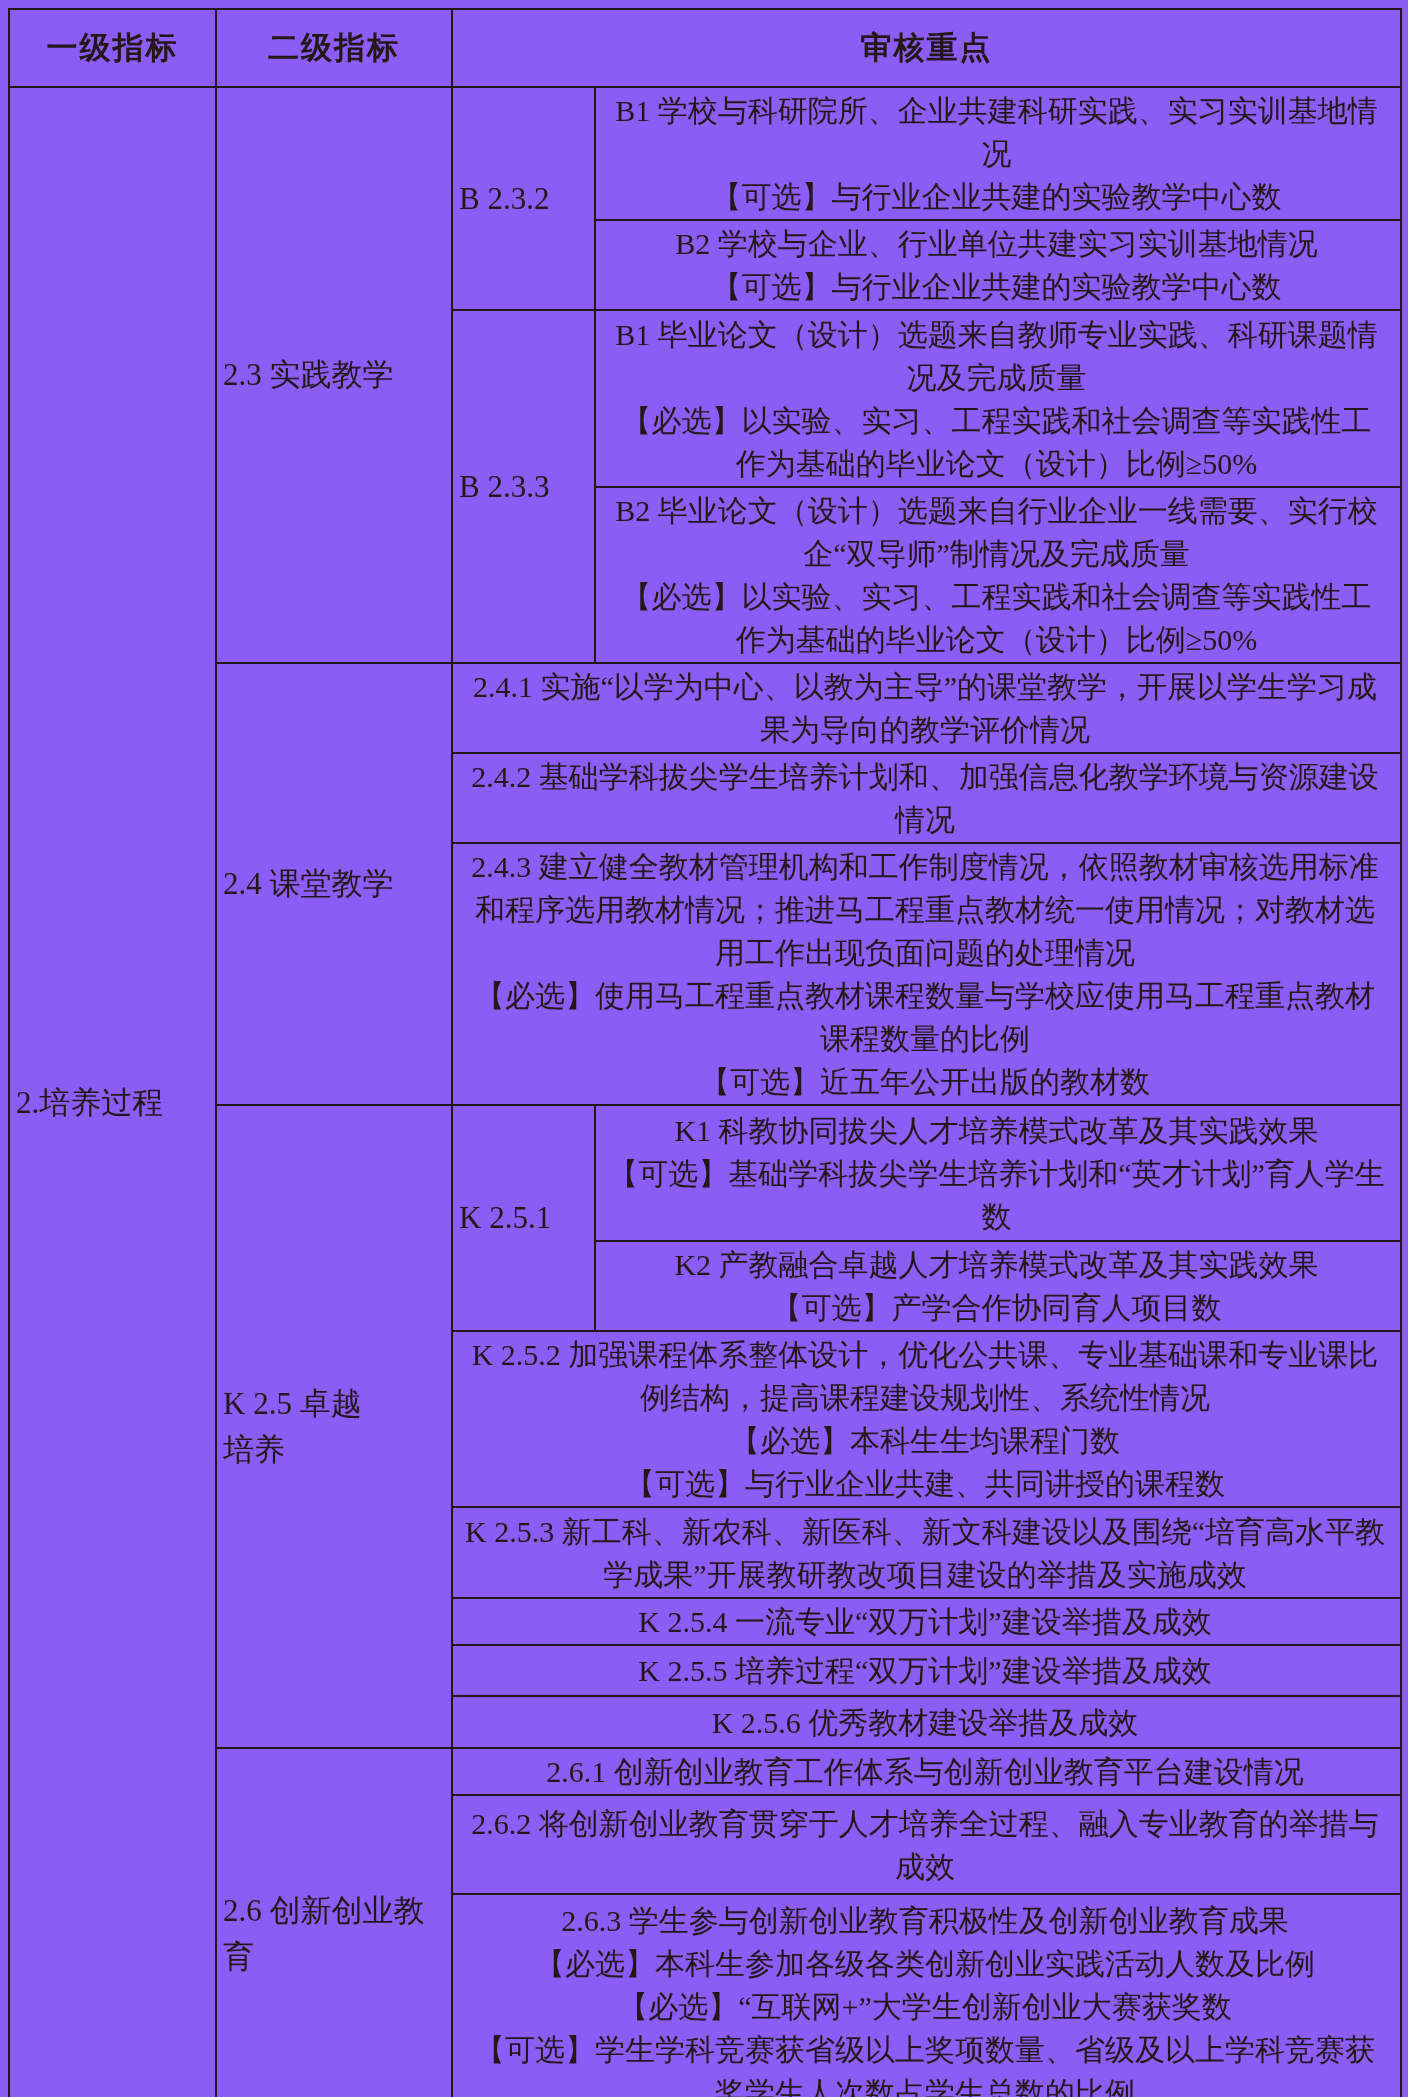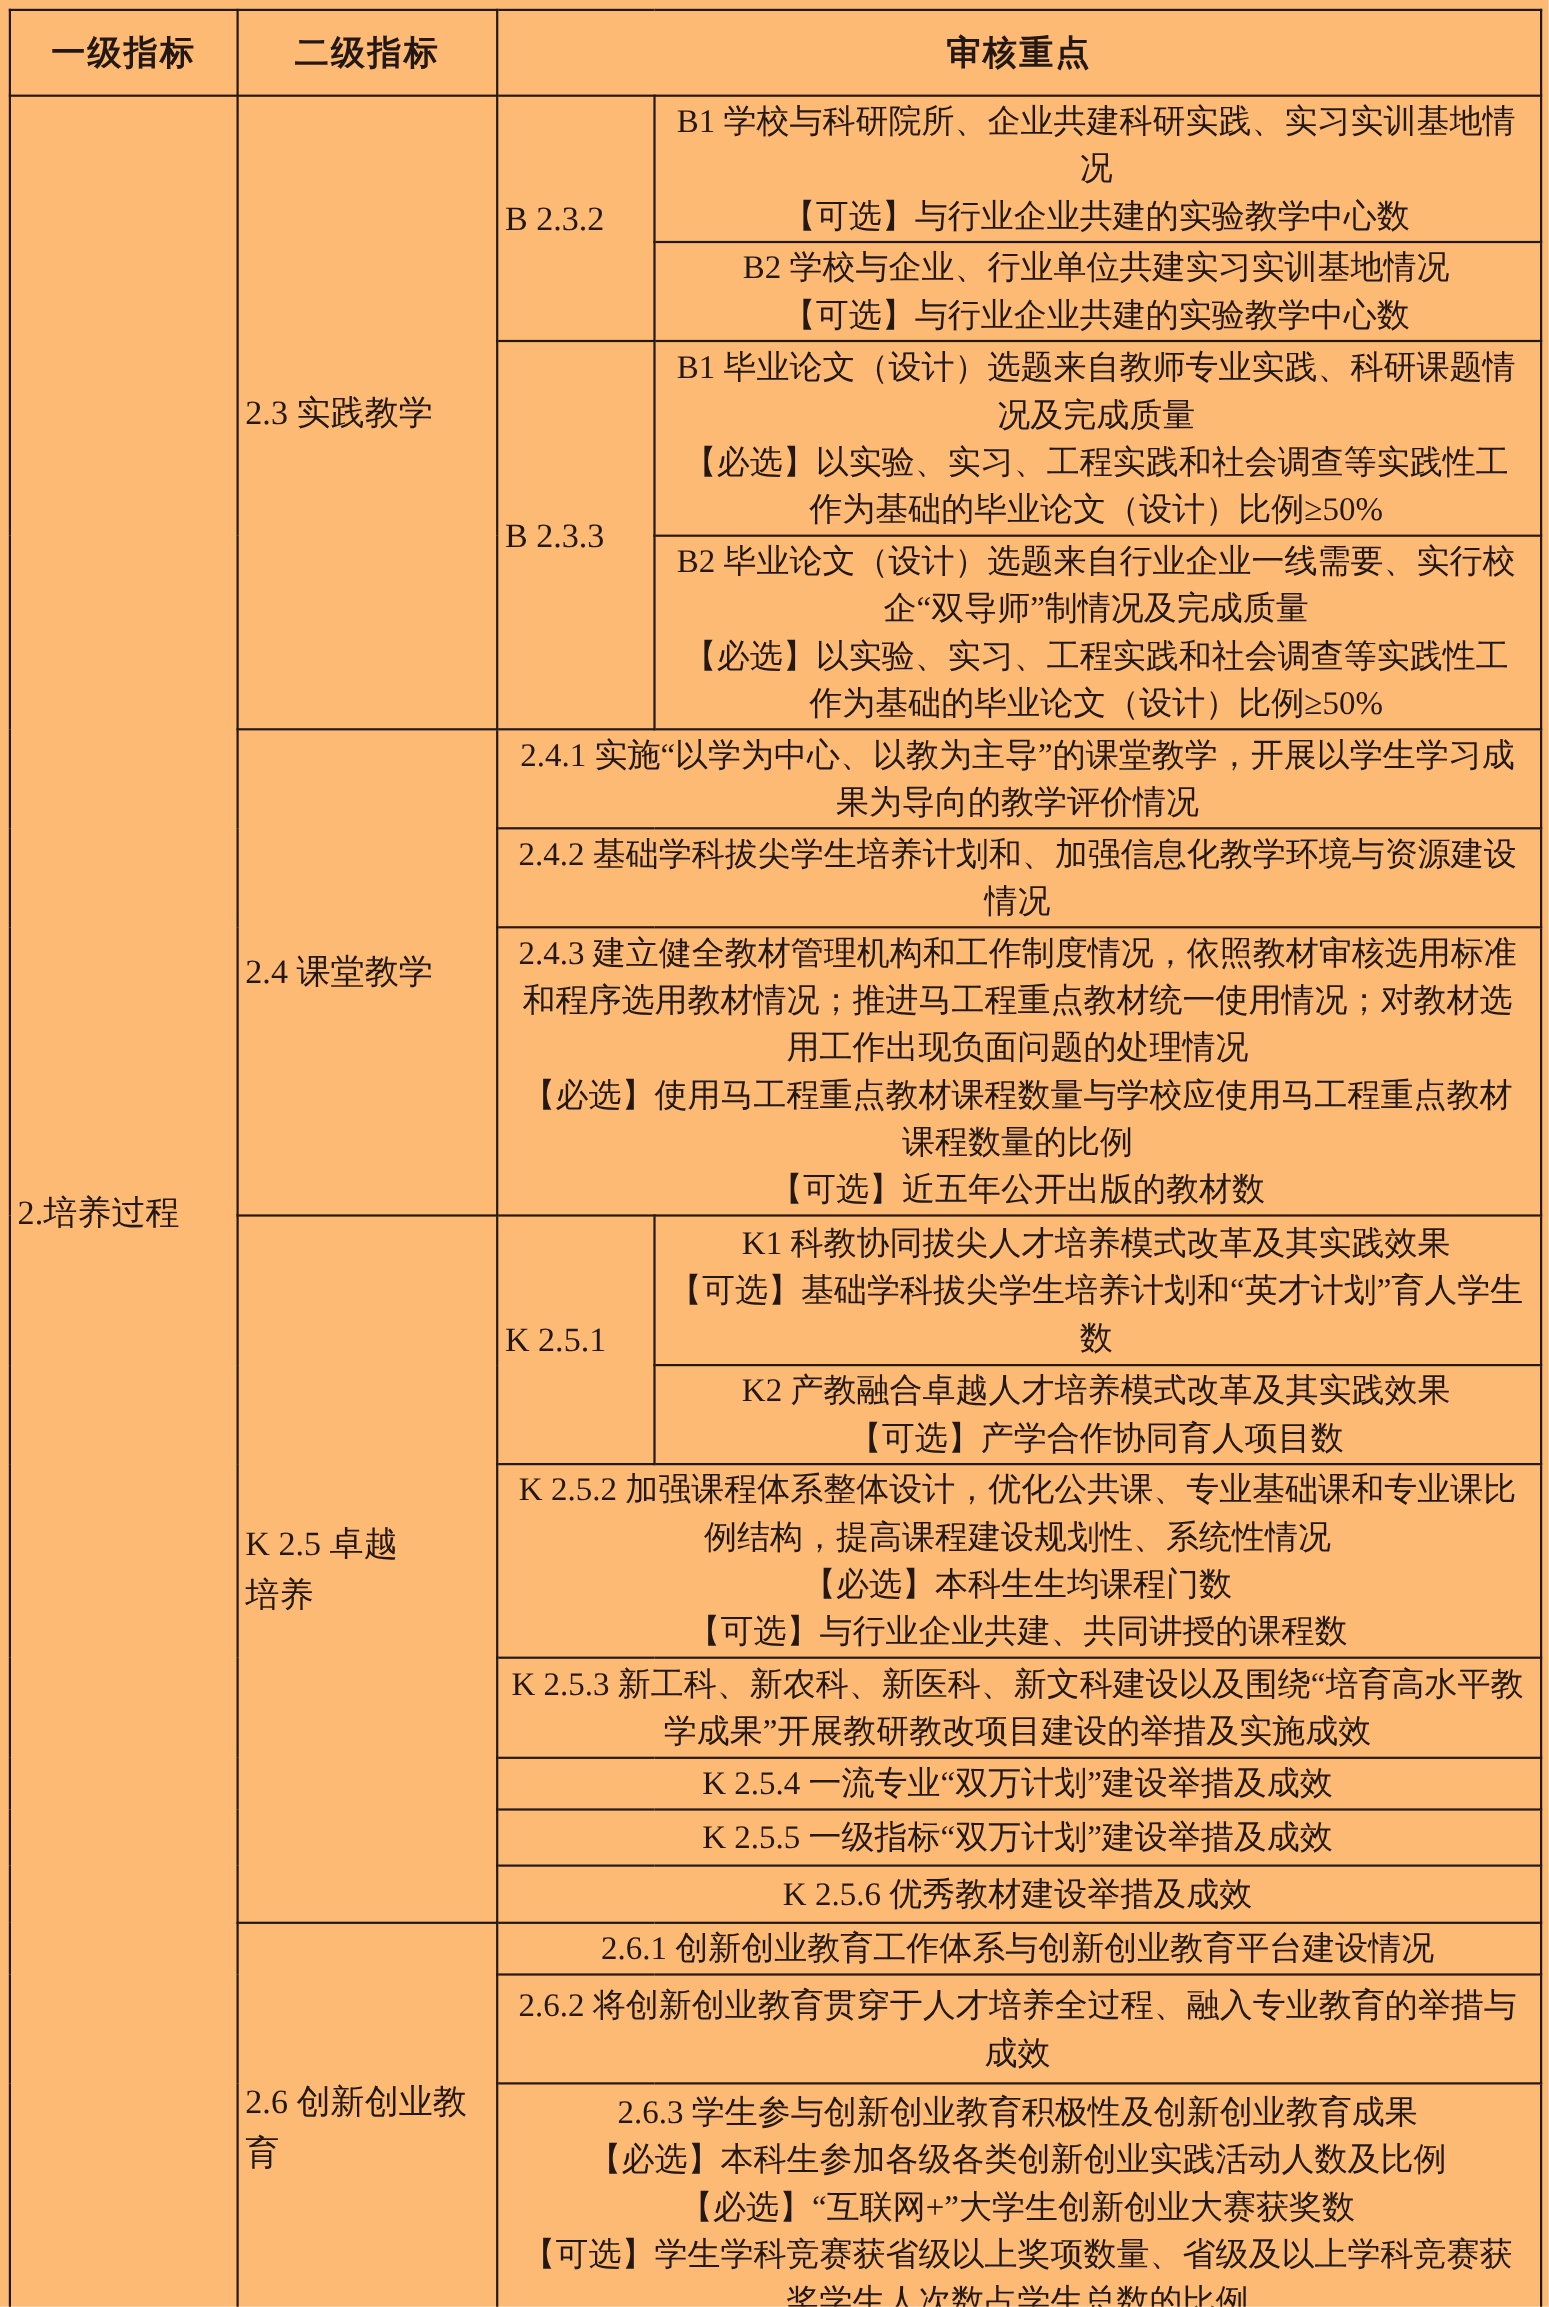--- a/index.html
+++ b/index.html
@@ -6,21 +6,21 @@
     margin: 0;
     padding: 0;
     background: #ffffff;
     width: 1408px;
     height: 2097px;
     overflow: hidden;
   }
   .page {
     width: 1408px;
     height: 2097px;
-    background: #fdba74;
+    background: #8b5cf6;
     box-sizing: border-box;
     padding: 8px;
     font-family: "Liberation Serif", "DejaVu Serif", serif;
     color: #231815;
   }
   table.audit {
     border-collapse: collapse;
     table-layout: fixed;
     width: 1392px;
   }
@@ -127,21 +127,21 @@
 【必选】本科生生均课程门数
 【可选】与行业企业共建、共同讲授的课程数</td>
     </tr>
     <tr style="height:91px;">
       <td class="body" colspan="2">K 2.5.3 新工科、新农科、新医科、新文科建设以及围绕“培育高水平教学成果”开展教研教改项目建设的举措及实施成效</td>
     </tr>
     <tr style="height:45px;">
       <td class="body" colspan="2">K 2.5.4 一流专业“双万计划”建设举措及成效</td>
     </tr>
     <tr style="height:51px;">
-      <td class="body" colspan="2">K 2.5.5 一级指标“双万计划”建设举措及成效</td>
+      <td class="body" colspan="2">K 2.5.5 培养过程“双万计划”建设举措及成效</td>
     </tr>
     <tr style="height:52px;">
       <td class="body" colspan="2">K 2.5.6 优秀教材建设举措及成效</td>
     </tr>
 
     <tr style="height:47px;">
       <td class="mid" rowspan="3">2.6 创新创业教
 育</td>
       <td class="body" colspan="2">2.6.1 创新创业教育工作体系与创新创业教育平台建设情况</td>
     </tr>

